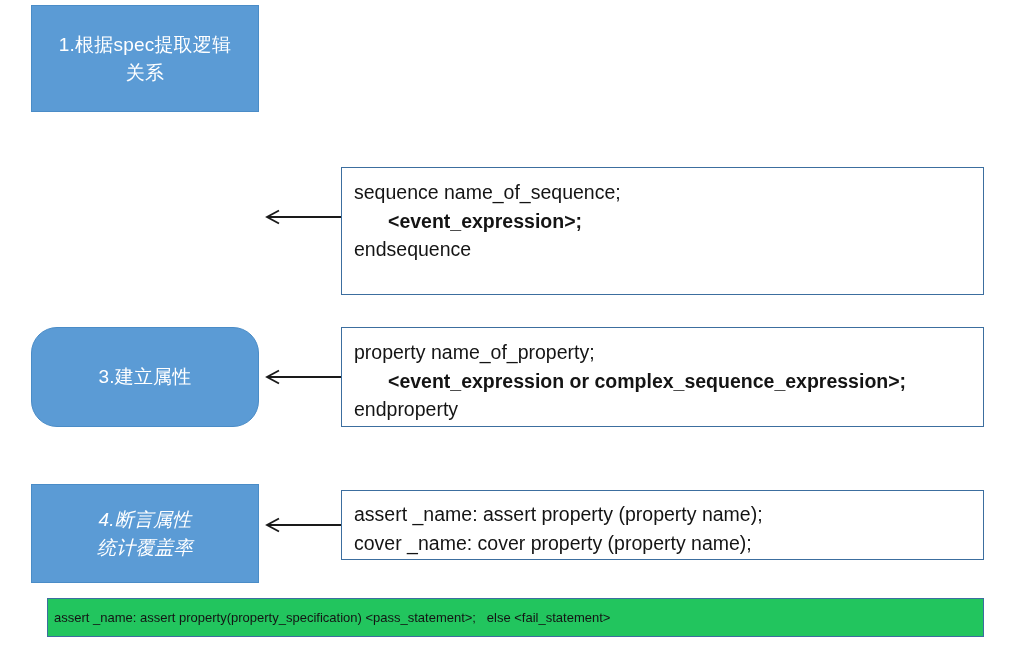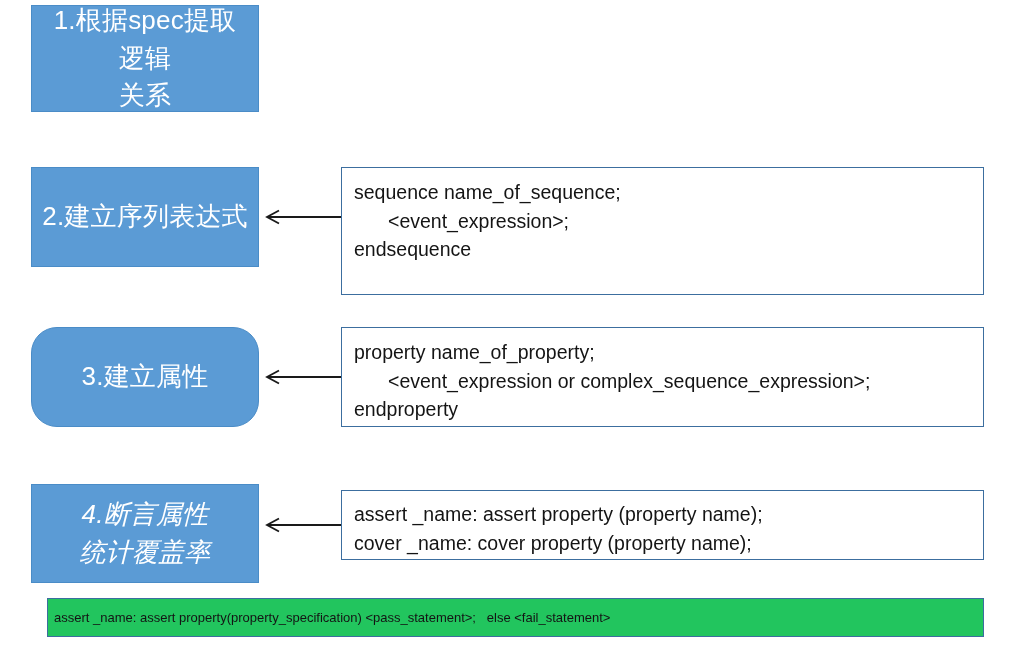--- a/index.html
+++ b/index.html
@@ -21,21 +21,21 @@
   
   .step-box {
     position: absolute;
     background: #5B9BD5;
     border: 1px solid #4A8CC7;
     color: #ffffff;
     display: flex;
     align-items: center;
     justify-content: center;
     text-align: center;
-    font-size: 26px;
+    font-size: 19px;
     line-height: 1.45;
     letter-spacing: 0.2px;
     box-sizing: border-box;
     padding: 4px 10px;
     white-space: pre-line;
   }
 
   
   .code-box {
     position: absolute;
@@ -46,20 +46,21 @@
     color: #141414;
     font-family: "Liberation Sans", "DejaVu Sans", sans-serif;
     font-size: 19.5px;
     line-height: 1.47;
   }
   .code-line {
     white-space: pre;
   }
   .indent {
     padding-left: 34px;
+    font-weight: bold;
   }
 
   
   .bottom-bar {
     position: absolute;
     background: #22c55e;
     border: 1.4px solid #3C6E9F;
     box-sizing: border-box;
     display: flex;
     align-items: center;
@@ -91,21 +92,20 @@
   }
 </style>
 </head>
 <body>
 
 <div id="canvas">
 
   <div class="step-box" style="left:31px; top:5px; width:228px; height:107px;">1.根据spec提取逻辑
 关系</div>
 
-  <div class="step-box" style="left:31px; top:167px; width:228px; height:100px;">2.建立序列表达式</div>
 
   <div class="step-box" style="left:31px; top:327px; width:228px; height:100px;border-radius:26px;">3.建立属性</div>
 
   <div class="step-box" style="left:31px; top:484px; width:228px; height:99px;font-style:italic;">4.断言属性
 统计覆盖率</div>
 
   <div class="code-box" style="left:341px; top:167px; width:643px; height:128px;">
     <div class="code-line">sequence name_of_sequence;</div>
     <div class="code-line indent">&lt;event_expression&gt;;</div>
     <div class="code-line">endsequence</div>

